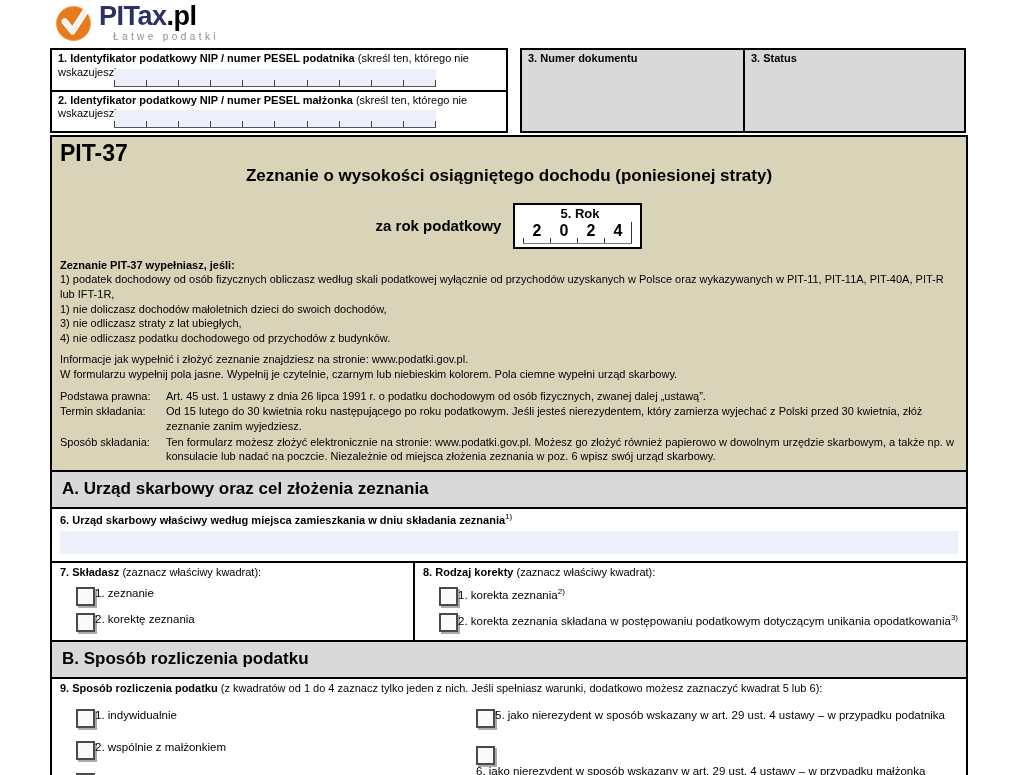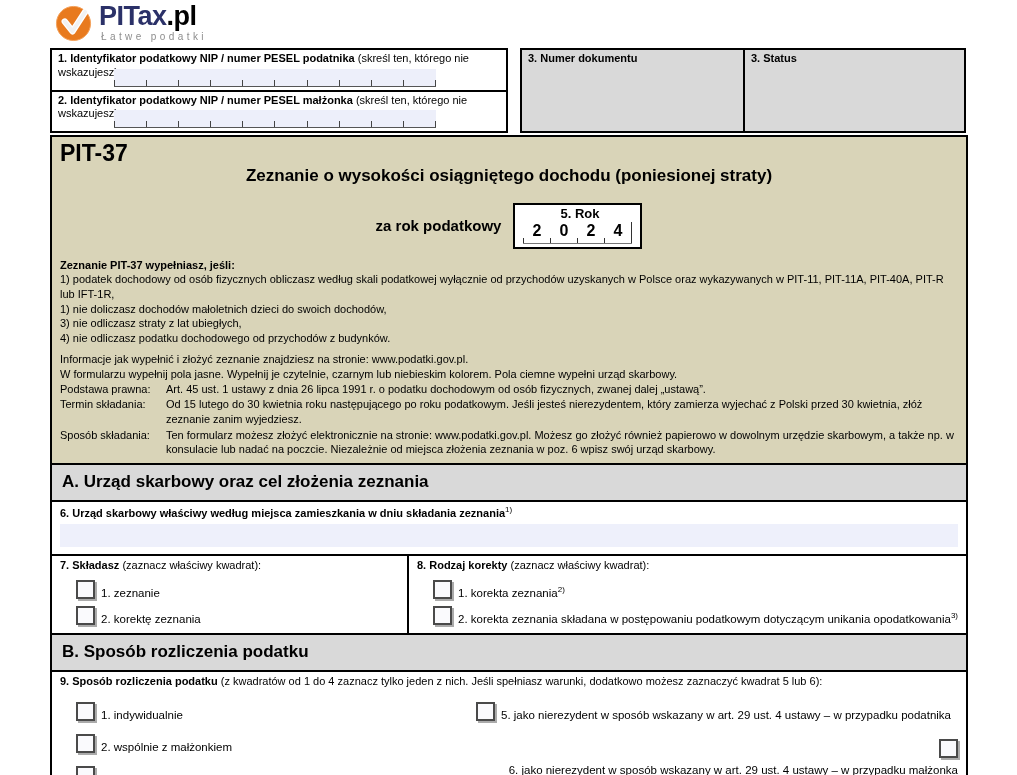--- a/index.html
+++ b/index.html
@@ -6,21 +6,21 @@
   body{width:1017px;height:775px;overflow:hidden;font-family:"Liberation Sans",sans-serif;color:#000;}
   .page{position:relative;width:1017px;height:775px;}
 
   
   .logo{position:absolute;left:54px;top:3px;display:flex;align-items:flex-start;gap:6px;}
   .logo-icon{width:39px;height:39px;flex:none;}
   .logo-textcol{display:flex;flex-direction:column;}
   .logo-brandrow{display:flex;align-items:baseline;line-height:1;}
   .logo-brand{font-size:27px;font-weight:bold;color:#2b3168;letter-spacing:-0.5px;}
   .logo-tld{font-size:27px;font-weight:bold;color:#000000;letter-spacing:-0.5px;}
-  .logo-tagline{font-size:10px;color:#8e8e8e;letter-spacing:3.4px;margin-top:1px;margin-left:2px;}
+  .logo-tagline{font-size:10px;color:#8e8e8e;letter-spacing:3.4px;margin-top:1px;margin-left:14px;}
 
   
   .form{position:absolute;left:50px;top:48px;width:918px;}
   .toprow{display:flex;height:85px;}
   .idbox{width:458px;border:2px solid #000;background:#fff;box-sizing:border-box;display:flex;flex-direction:column;}
   .idfield{flex:1;position:relative;padding:2px 6px;box-sizing:border-box;}
   .idfield + .idfield{border-top:2px solid #000;}
   .fl{font-size:11px;line-height:1.25;}
   .fl b{font-weight:bold;}
   .comb{position:absolute;left:62px;bottom:3px;width:322px;height:17px;background:#edeffa;border-bottom:1px solid #555;}
@@ -38,33 +38,33 @@
   .year-caption{font-size:15px;font-weight:bold;}
   .year-box{background:#fff;border:2px solid #000;padding:2px 8px 3px;}
   .year-label{font-size:13px;font-weight:bold;line-height:1;margin-left:37px;}
   .year-digits{display:flex;border-bottom:1px solid #777;margin-top:2px;}
   .yd{width:27px;text-align:center;font-size:16px;font-weight:bold;position:relative;padding-bottom:3px;line-height:1.1;}
   .yd::before{content:"";position:absolute;left:0;bottom:0;width:1px;height:5px;background:#333;}
   .yd:last-child{border-right:1px solid #333;}
   .cond{font-size:11px;line-height:1.33;margin-top:2px;}
   .cond-title{font-weight:bold;}
   .info{font-size:11px;line-height:1.33;margin-top:7px;}
-  .legal{display:grid;grid-template-columns:98px 1fr;column-gap:8px;font-size:11px;line-height:1.33;row-gap:1px;}
+  .legal{display:grid;grid-template-columns:98px 1fr;column-gap:8px;font-size:11px;line-height:1.33;margin-top:7px;row-gap:1px;}
 
   
   .sect{border:2px solid #000;background:#d9d9d9;margin-top:-2px;padding:7px 10px 8px;font-size:17px;font-weight:bold;box-sizing:border-box;}
 
   
   .block{border:2px solid #000;background:#fff;margin-top:-2px;box-sizing:border-box;}
   .f6{padding:3px 8px 7px;}
   .f6-input{height:23px;background:#eef0fb;margin-top:4px;}
   .row78{display:flex;}
   .f7{width:403px;border-right:2px solid #000;padding:3px 8px 8px;box-sizing:border-box;}
   .f8{flex:1;padding:3px 8px 8px;box-sizing:border-box;}
-  .cb-row{display:flex;align-items:flex-end;gap:6px;margin:7px 0 0 16px;font-size:11.5px;white-space:nowrap;}
+  .cb-row{display:flex;align-items:flex-start;gap:0;margin:7px 0 0 16px;font-size:11.5px;white-space:nowrap;}
   .cb{width:15px;height:15px;background:#fafafd;border:2px solid #4a4a4a;box-shadow:2px 2px 0 #ababab;flex:none;}
   sup{font-size:8px;}
 
   .f9{padding:3px 8px 12px;min-height:137px;}
   .f9cols{display:flex;}
   .f9col-left{width:400px;}
   .f9col-right{flex:1;}
   .f9col-left .cb-row{margin-top:13px;}
   .f9col-right .cb-row{margin-top:13px;}
   .f9col-right .cb-row + .cb-row{margin-top:18px;flex-direction:column;}

